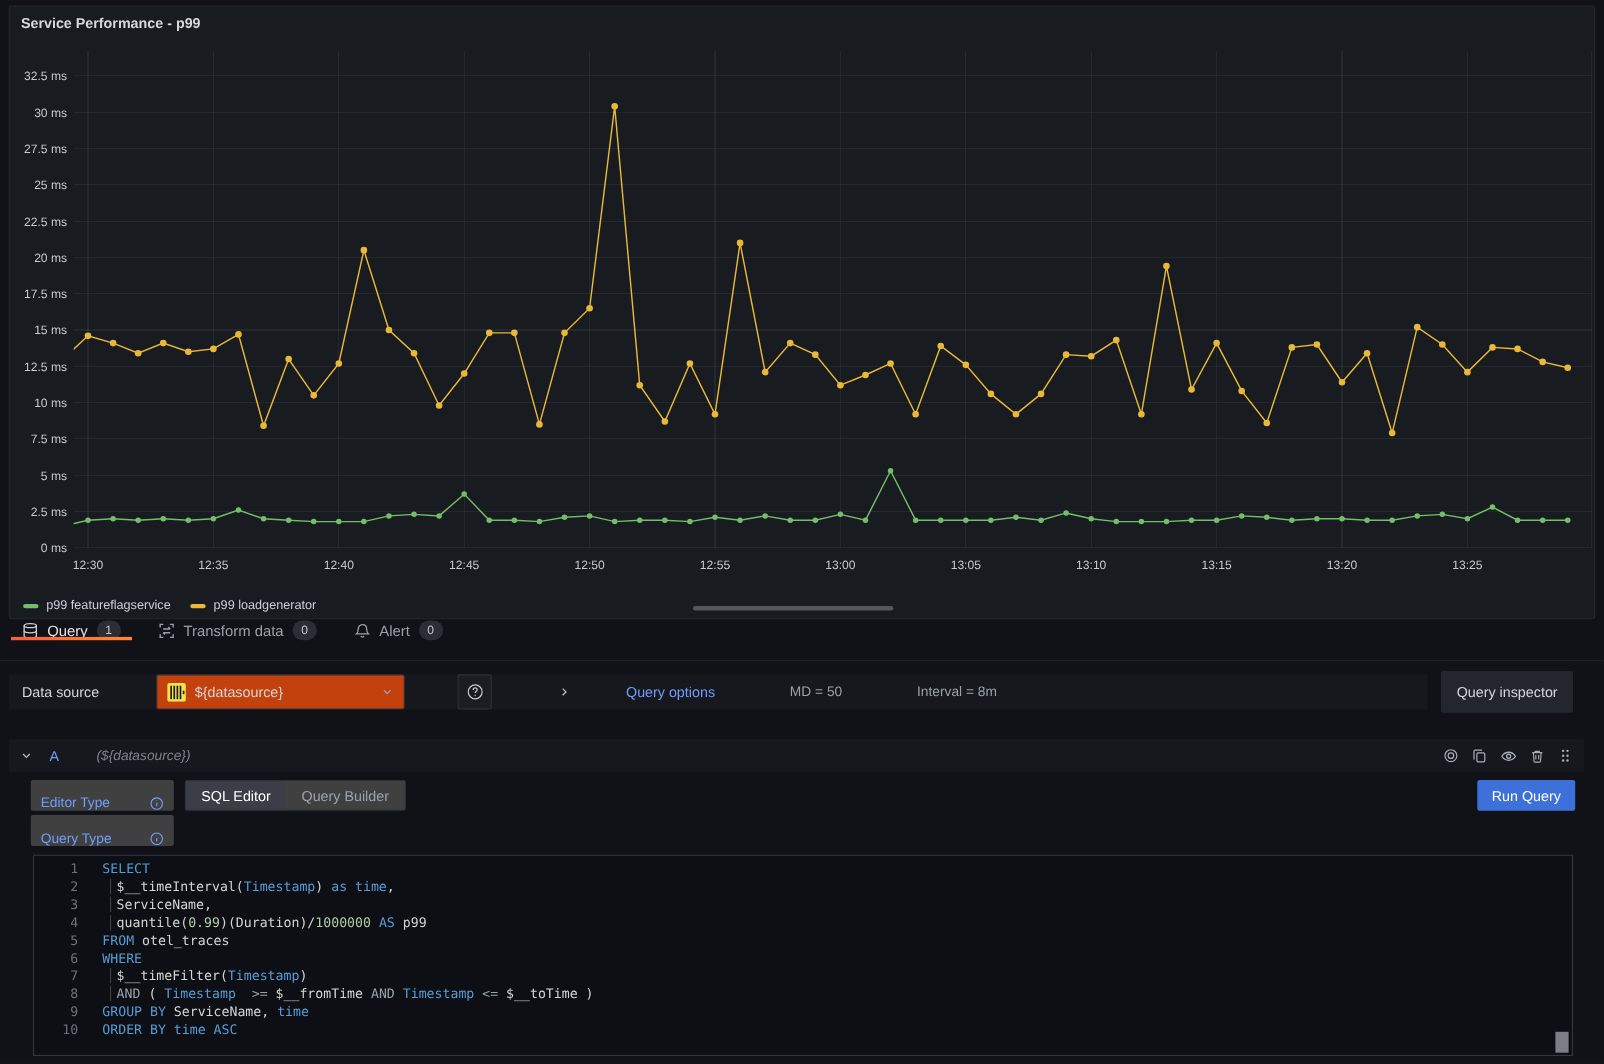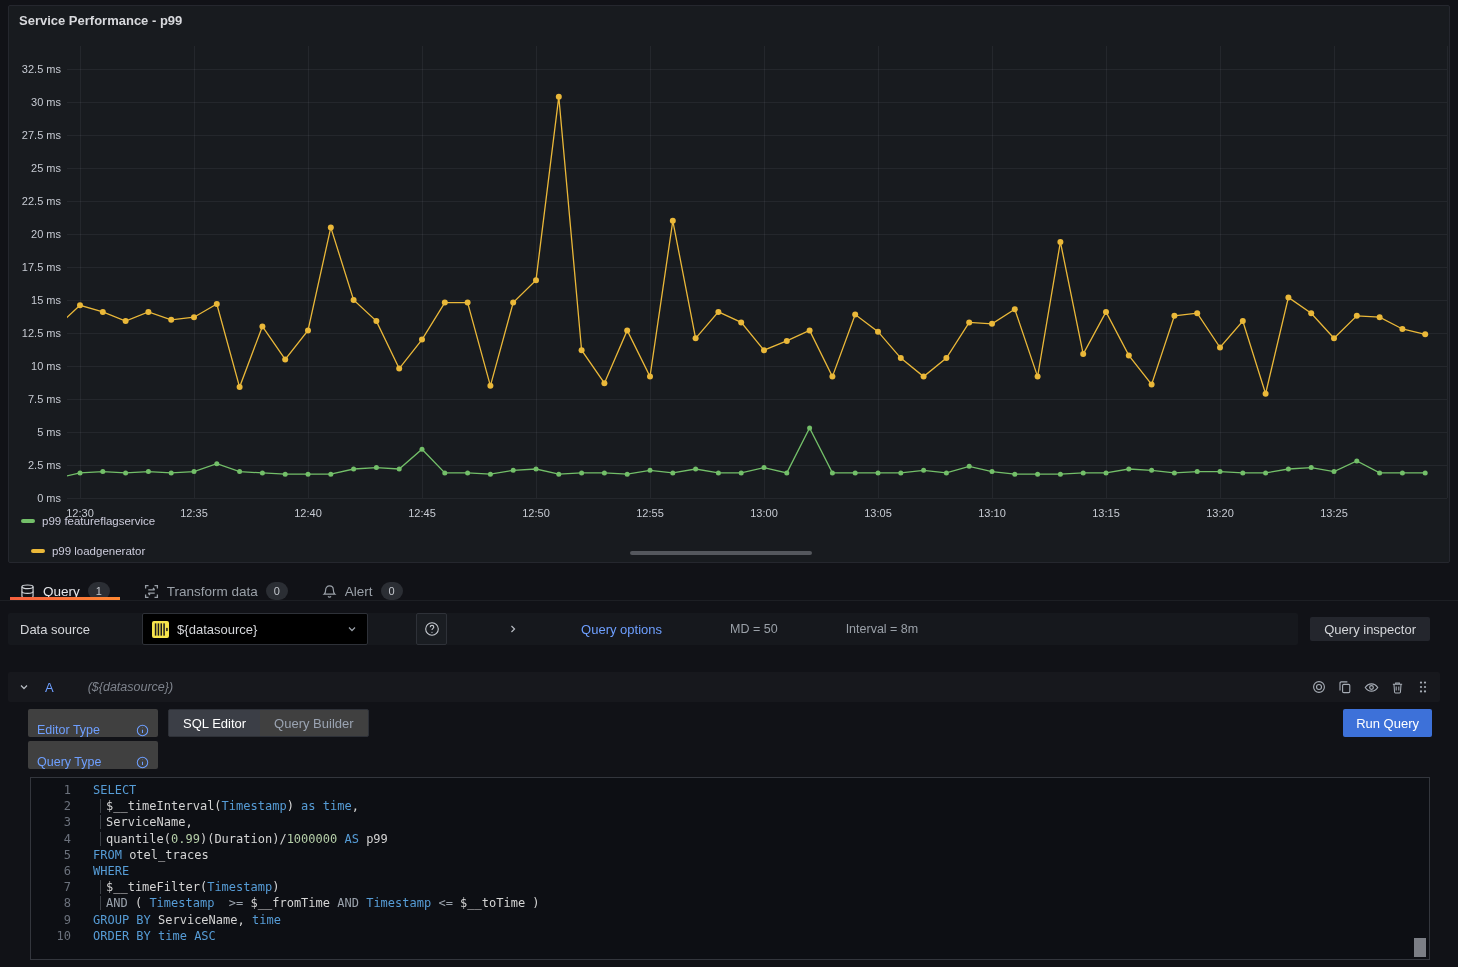--- a/index.html
+++ b/index.html
@@ -7,51 +7,51 @@
     width:1458px;height:967px;position:relative;overflow:hidden;
     background:#111217;color:#d8d9dc;
     font-family:"Liberation Sans",sans-serif;
   }
   
   .panel{position:absolute;left:8px;top:5px;width:1442px;height:558px;
     background:#181b1f;border:1px solid #25272e;border-radius:2px;box-sizing:border-box;}
   .panel-title{position:absolute;left:10px;top:7px;margin:0;font-size:13px;font-weight:600;color:#d8d9dd;z-index:2;}
   #chart-svg{position:absolute;left:0;top:0;width:1440px;height:540px;}
   #chart-svg text.tick{fill:#c6cad2;font-size:11px;font-family:"Liberation Sans",sans-serif;}
-  .legend{position:absolute;left:12px;bottom:5px;display:flex;gap:18px;align-items:center;z-index:2;flex-direction:column;}
+  .legend{position:absolute;left:12px;bottom:5px;display:flex;gap:18px;align-items:center;z-index:2;}
   .legend-item{display:flex;align-items:center;gap:7px;font-size:11.5px;color:#ccccdc;cursor:pointer;}
   .legend-marker{width:14px;height:4px;border-radius:2px;display:inline-block;}
   .hscroll{position:absolute;left:630px;top:551px;width:182px;height:4px;border-radius:2px;background:#54575d;}
   
-  .tabs{position:absolute;left:0;top:564px;width:100%;height:37px;display:flex;align-items:flex-end;
+  .tabs{position:absolute;left:0;top:564px;width:100%;height:37px;display:flex;align-items:flex-start;
     padding-left:8px;box-sizing:border-box;border-bottom:1px solid #1d1f24;}
   .tab{position:relative;display:flex;align-items:center;gap:8px;padding:0 12px;margin-right:10px;
     background:none;border:none;color:#9aa0a8;font-size:13.5px;font-family:inherit;cursor:pointer;}
   .tab .t-icon{display:flex;color:#9aa0a8;}
   .tab.active{color:#e3e5e9;}
   .tab.active .t-icon{color:#cfd2d7;}
   .tab.active::after{content:"";position:absolute;left:2px;right:2px;bottom:0;height:3px;
     background:linear-gradient(90deg,#f55f3e,#ff8833);}
   .badge{background:#2b2e34;border-radius:9px;height:18px;min-width:8px;padding:0 7px;display:flex;
     align-items:center;justify-content:center;font-size:11px;color:#c3c7cd;}
   
   .toolbar{position:absolute;left:8px;top:612px;right:28px;height:34px;display:flex;align-items:center;}
   .strip{flex:1;display:flex;align-items:center;height:32px;background:#16181d;border-radius:2px;margin-right:12px;gap:40px;}
   .ds-label{padding:0 12px;font-size:13px;color:#d4d6da;}
-  .ds-picker{width:226px;height:32px;box-sizing:border-box;background:#000000;border:1px solid #2e3138;
+  .ds-picker{width:226px;height:32px;box-sizing:border-box;background:#c2410c;border:1px solid #2e3138;
     border-radius:2px;display:flex;align-items:center;gap:8px;padding:0 9px;cursor:pointer;}
   .ds-logo{display:flex;}
   .ds-value{font-size:13px;color:#d4d6da;flex:1;}
   .chev{display:flex;color:#9aa0a8;}
   .help-btn{margin-left:8px;width:31px;height:32px;box-sizing:border-box;background:#1a1d22;
     border:1px solid #2e3138;border-radius:2px;color:#c6cad0;display:flex;align-items:center;justify-content:center;cursor:pointer;}
   .opt-chev{margin-left:20px;color:#b7bbc2;display:flex;cursor:pointer;}
-  .opt-link{margin-left:22px;font-size:13px;font-weight:500;color:#6e9fff;text-decoration:none;cursor:pointer;}
+  .opt-link{margin-left:10px;font-size:13px;font-weight:500;color:#6e9fff;text-decoration:none;cursor:pointer;}
   .opt-meta{margin-left:28px;font-size:12.5px;color:#9aa0a8;}
-  .inspector-btn{height:24px;padding:0 14px;background:#24262d;border:none;border-radius:2px;color:#d4d6da;
+  .inspector-btn{height:38px;padding:0 14px;background:#24262d;border:none;border-radius:2px;color:#d4d6da;
     font-size:13px;font-weight:500;font-family:inherit;cursor:pointer;}
   
   .query-card{position:absolute;left:8px;top:672px;width:1432px;}
   .query-head{height:30px;background:#17181d;border-radius:2px;display:flex;align-items:center;padding:0 10px;}
   .q-chev{color:#b7bbc2;display:flex;cursor:pointer;background:none;border:none;padding:0;}
   .q-ref{margin-left:15px;color:#6e9fff;font-size:13px;font-weight:500;}
   .q-hint{margin-left:34px;color:#7e838c;font-size:12.5px;font-style:italic;}
   .q-actions{margin-left:auto;display:flex;align-items:center;gap:12px;color:#a7adb6;}
   .q-actions .act{display:flex;cursor:pointer;background:none;border:none;color:inherit;padding:0;}
   .query-body{padding:3px 8px 0 20px;}

